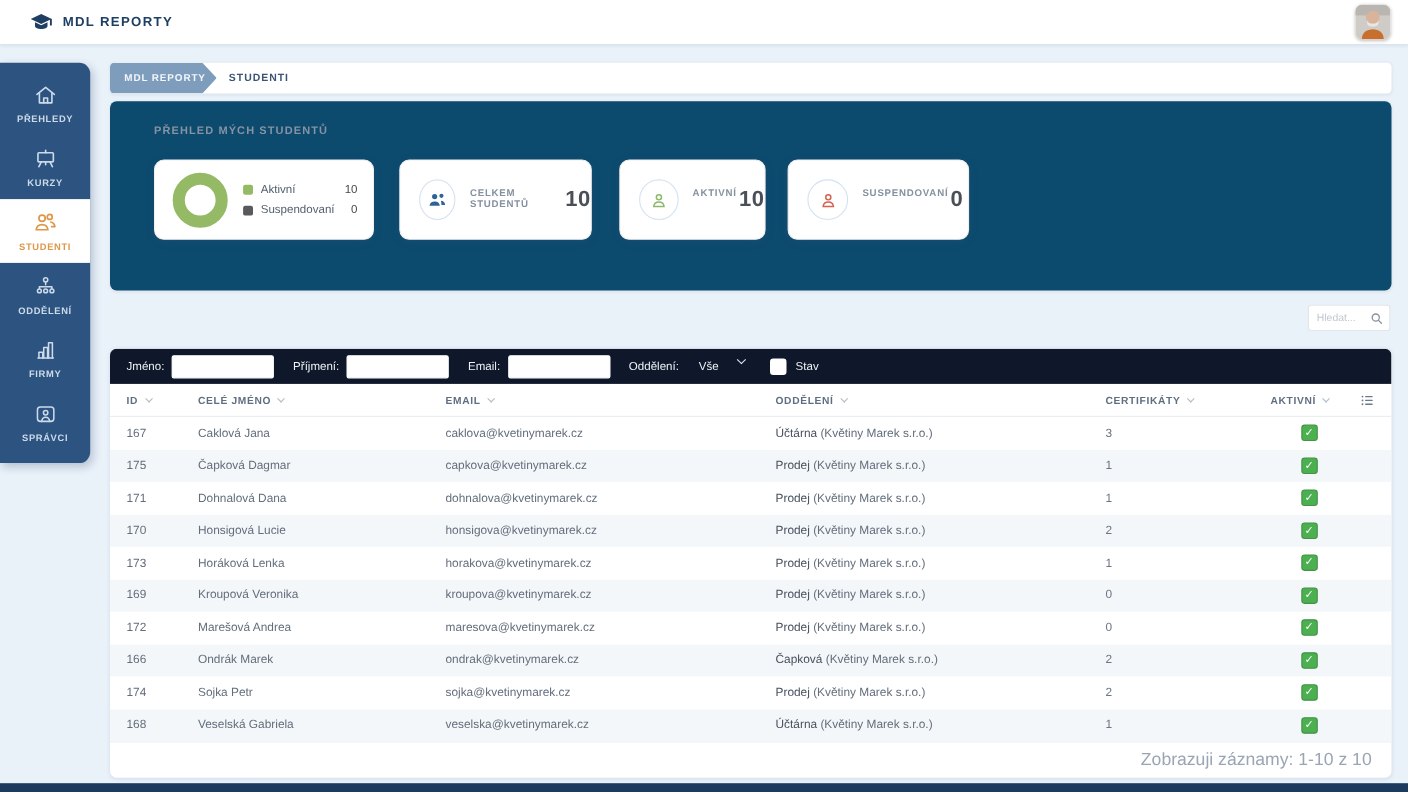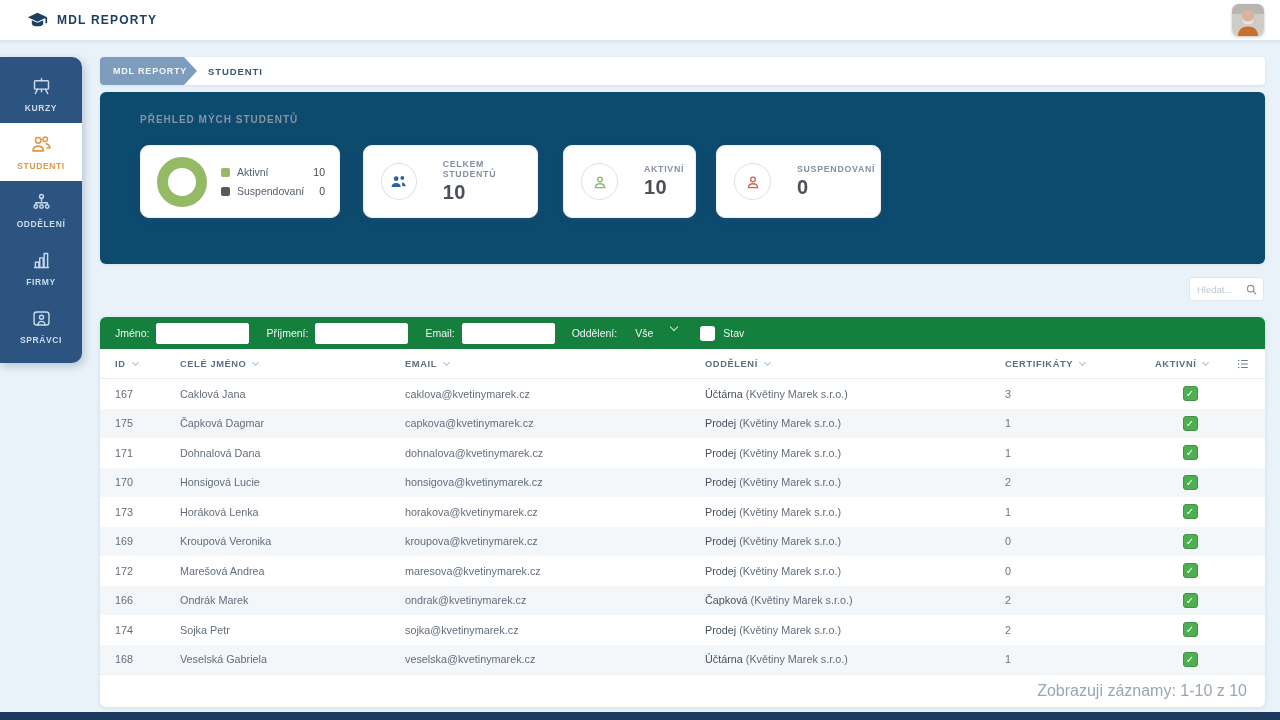--- a/index.html
+++ b/index.html
@@ -54,35 +54,35 @@
   .card2 { left:263px; width:175px; }
   .card3 { left:463px; width:133px; }
   .card4 { left:616px; width:165px; }
   .donut { width:50px; height:50px; border-radius:50%; border:11px solid #94ba66; margin-left:16px; }
   .legend { margin-left:14px; margin-right:14px; flex:1; display:flex; flex-direction:column; gap:7px; }
   .leg-row { display:flex; align-items:center; font-size:10.5px; color:#55606e; }
   .leg-sq { width:9px; height:9px; border-radius:2px; margin-right:7px; }
   .leg-val { margin-left:auto; color:#44494f; }
   .stat-icon { width:37px; height:37px; border-radius:50%; border:1px solid #d4e3f0;
                display:flex; align-items:center; justify-content:center; margin-left:17px; }
-  .stat-txt { margin-left:26px; display:flex; flex-direction:column; gap:2px; }
+  .stat-txt { margin-left:13px; display:flex; flex-direction:row; gap:2px; }
   .stat-lbl { font-size:8.8px; font-weight:bold; letter-spacing:.7px; color:#8591a0; }
   .stat-val { font-size:20px; font-weight:bold; color:#4b5058; letter-spacing:.5px; }
 
   
   .search-row { height:24px; margin-bottom:16px; position:relative; }
   .search-box { position:absolute; right:1px; top:0; width:75px; height:24px; background:#fff;
                 border:1px solid #e2e6ea; border-radius:3px; display:flex; align-items:center; }
   .search-box input { border:none; outline:none; width:48px; margin-left:7px; font-size:9.5px;
                       color:#5a646e; font-family:"Liberation Sans",sans-serif; }
   .search-box input::placeholder { color:#c0c7cf; }
 
   
   .table-panel { background:#fff; border-radius:6px; box-shadow:0 1px 4px rgba(30,60,90,.10); overflow:hidden; }
-  .filterbar { height:32px; background:#15803d; display:flex; align-items:center; padding:0 15px; }
+  .filterbar { height:32px; background:#0f172a; display:flex; align-items:center; padding:0 15px; }
   .flabel { font-size:10.5px; color:#eef3f8; margin-right:7px; }
   .finput { width:93px; height:21px; border:1px solid #fff; border-radius:2px; background:#fff;
             margin-right:17px; outline:none; font-size:10.5px; padding:0 5px; color:#445;
             font-family:"Liberation Sans",sans-serif; }
   .fsel { display:flex; align-items:flex-start; gap:18px; margin-right:23px; cursor:pointer; }
   .fsel .flabel { margin-right:0; }
   .chev-w { width:6px; height:6px; border-right:1.5px solid #dbe5ee; border-bottom:1.5px solid #dbe5ee;
             transform:rotate(45deg); margin-top:-3px; }
   .fcheck { width:15px; height:15px; background:#fff; border-radius:3px; margin-right:8px; cursor:pointer; }
 
@@ -126,20 +126,30 @@
       <path d="M10.5 13c0 6 11 6 11 0l-.5 5c-1 3-9 3-10 0z" fill="#e9e7e3"></path>
       <path d="M6 32c0-6.5 4.4-9.5 10-9.5S26 25.5 26 32z" fill="#c96f2e"></path>
     </svg>
   </div>
 </div>
 
 <div class="sidebar">
   <div class="side-item">
     <span style="display:flex">
       <svg width="21" height="21" viewBox="0 0 24 24" fill="none" stroke-width="1.7" stroke-linecap="round" stroke-linejoin="round">
+          <path d="M3 11.2 12 4l9 7.2"></path>
+          <path d="M5.5 9.6V20h13V9.6"></path>
+          <path d="M10 20v-5h4v5"></path>
+        </svg>
+    </span>
+    <span class="lbl">PŘEHLEDY</span>
+  </div>
+  <div class="side-item">
+    <span style="display:flex">
+      <svg width="21" height="21" viewBox="0 0 24 24" fill="none" stroke-width="1.7" stroke-linecap="round" stroke-linejoin="round">
           <rect x="4" y="5.5" width="16" height="9.5" rx="1"></rect>
           <path d="M12 3v2.5M12 15v3M7.5 15l-2.5 5M16.5 15l2.5 5"></path>
         </svg>
     </span>
     <span class="lbl">KURZY</span>
   </div>
   <div class="side-item active">
     <span style="display:flex">
       <svg width="22" height="22" viewBox="0 0 24 24" fill="none" stroke-width="1.7" stroke-linecap="round" stroke-linejoin="round">
           <circle cx="9" cy="8" r="3.1"></circle>

